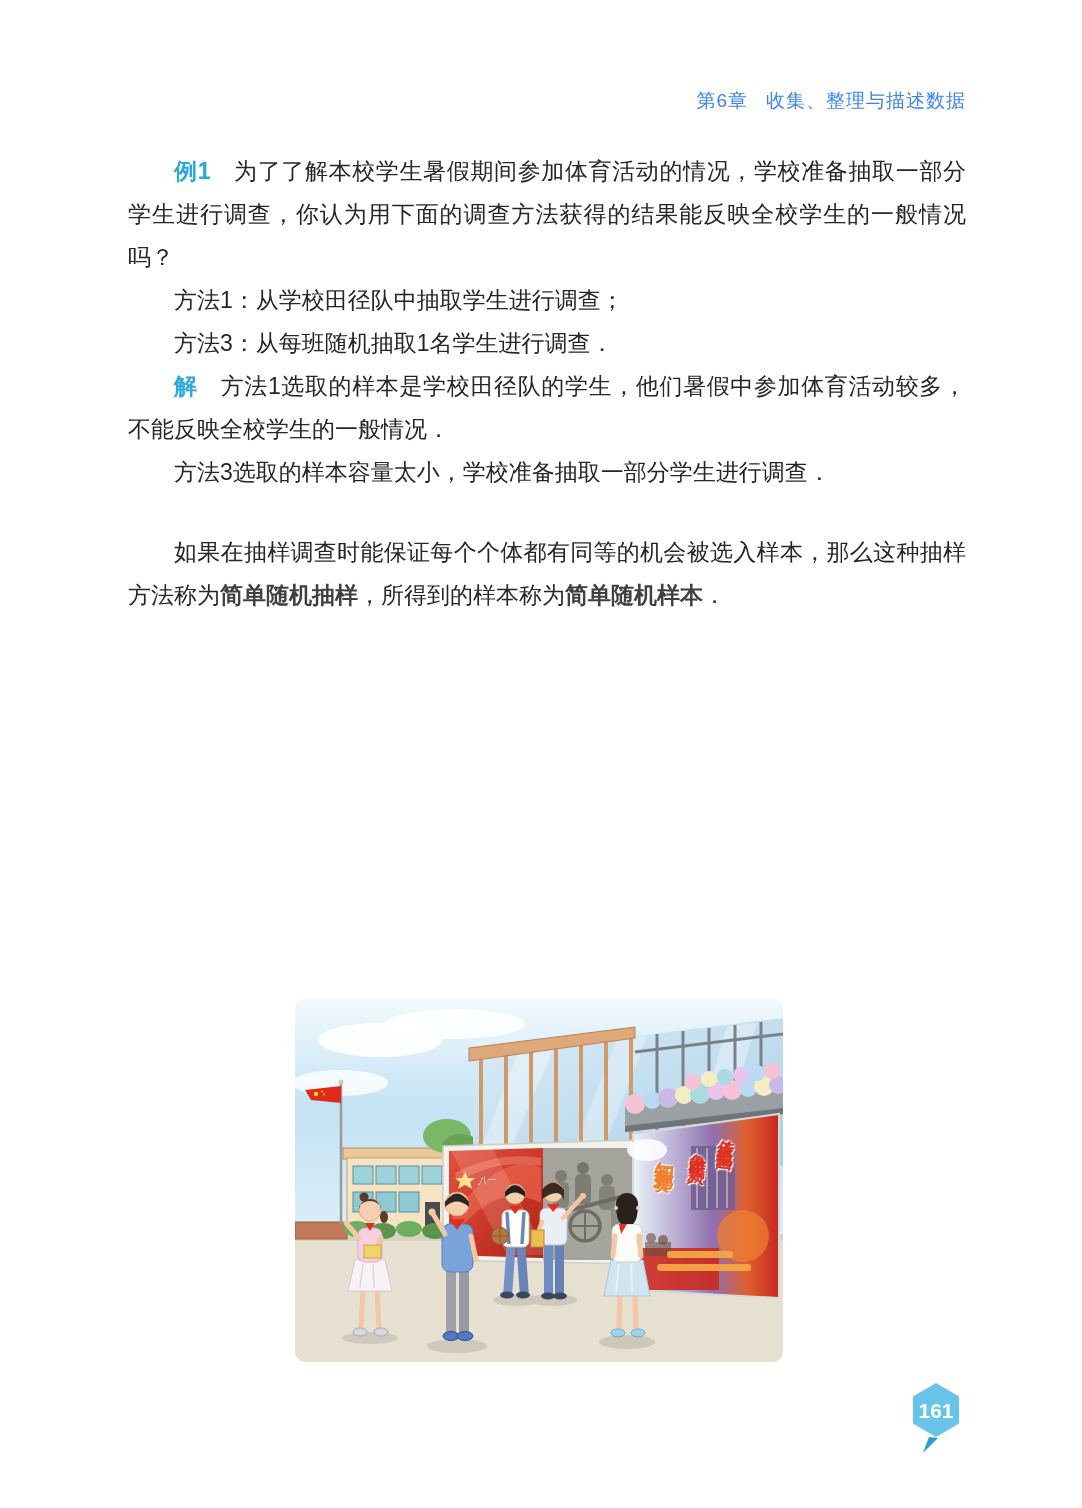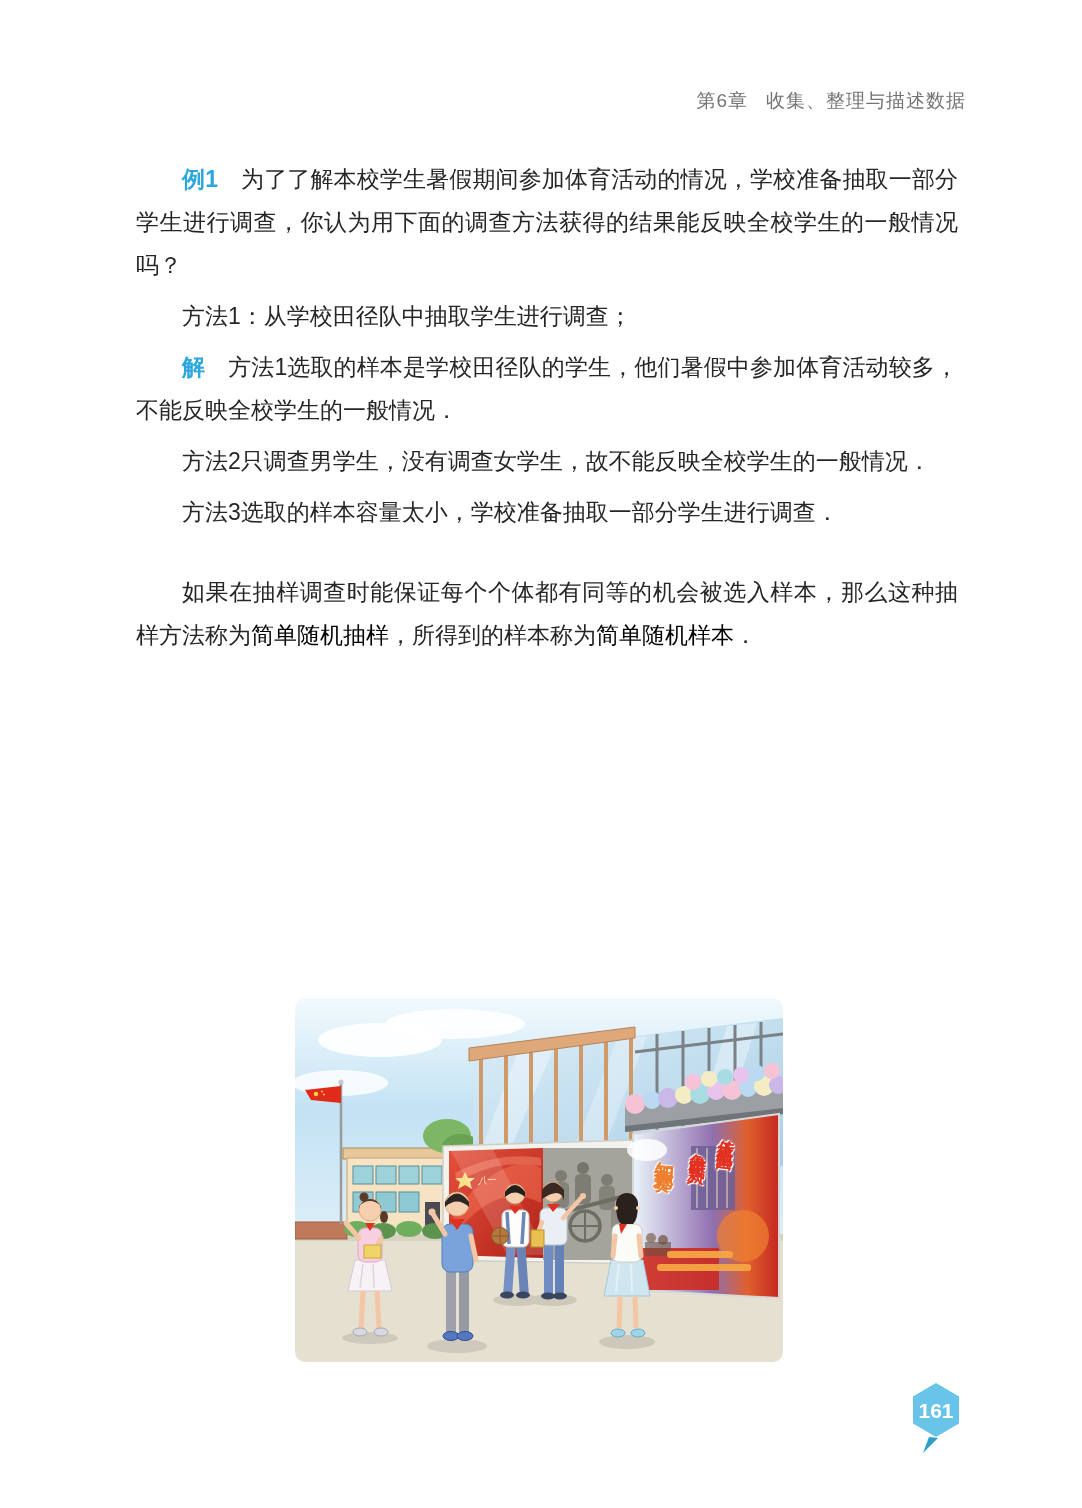--- a/index.html
+++ b/index.html
@@ -3,32 +3,32 @@
 <meta charset="utf-8">
 <style>
   html,body{margin:0;padding:0;background:#ffffff;}
   #page{
     position:relative;width:1082px;height:1508px;background:#ffffff;
     font-family:"Liberation Sans","DejaVu Sans",sans-serif;overflow:hidden;
   }
   
   .page-header{
     position:absolute;top:88px;left:128px;width:838px;text-align:right;
-    font-size:19px;color:#737373;letter-spacing:1px;
+    font-size:19px;color:#3b82f6;letter-spacing:1px;
   }
   .page-header .chapter{margin-right:18px;}
   
   .content{
     position:absolute;top:150px;left:128px;width:838px;
     font-size:23px;line-height:43px;color:#262626;text-align:justify;
   }
-  .content p{margin:8px;text-indent:2em;}
+  .content p{margin:0;text-indent:2em;}
   .gap{margin-top:37px !important;}
   .label-cyan{color:#2ba7dd;font-weight:bold;margin-right:1em;}
-  .term-orange{color:#000000;font-weight:normal;}
+  .term-orange{color:#404040;font-weight:bold;}
   
   #illu{position:absolute;left:295px;top:998px;width:488px;height:364px;border-radius:10px;overflow:hidden;}
   #illu svg{display:block;}
   .poster-col{
     position:absolute;writing-mode:vertical-rl;text-orientation:upright;
     font-family:"Liberation Serif","DejaVu Serif",serif;font-weight:bold;
     color:#e23122;letter-spacing:3px;line-height:1;
     text-shadow:1px 1px 0 #ffffff,-1px -1px 0 #fff8f0,0 0 3px #ffffff;
   }
   .poster-col.c1{left:424px;top:128px;font-size:17px;transform:rotate(7deg);}
@@ -43,22 +43,22 @@
 
 <div id="page">
 
   <div class="page-header">
     <span class="chapter">第6章</span><span>收集、整理与描述数据</span>
   </div>
 
   <div class="content">
     <p><span class="label-cyan">例1</span><span>为了了解本校学生暑假期间参加体育活动的情况，学校准备抽取一部分学生进行调查，你认为用下面的调查方法获得的结果能反映全校学生的一般情况吗？</span></p>
     <p>方法1：从学校田径队中抽取学生进行调查；</p>
+    <p>方法3：从每班随机抽取1名学生进行调查．</p>
     <p><span class="label-cyan">解</span><span>方法1选取的样本是学校田径队的学生，他们暑假中参加体育活动较多，不能反映全校学生的一般情况．</span></p>
-    <p>方法2只调查男学生，没有调查女学生，故不能反映全校学生的一般情况．</p>
     <p>方法3选取的样本容量太小，学校准备抽取一部分学生进行调查．</p>
     <p class="gap"><span>如果在抽样调查时能保证每个个体都有同等的机会被选入样本，那么这种抽样方法称为</span><span class="term-orange">简单随机抽样</span><span>，所得到的样本称为</span><span class="term-orange">简单随机样本</span><span>．</span></p>
   </div>
 
   <div id="illu">
     <svg width="488" height="364" viewBox="0 0 488 364">
       <defs>
         <linearGradient id="sky" x1="0" y1="0" x2="0" y2="1">
           <stop offset="0" stop-color="#f2fafd"></stop>
             <stop offset="0.45" stop-color="#c3e2f4"></stop>

